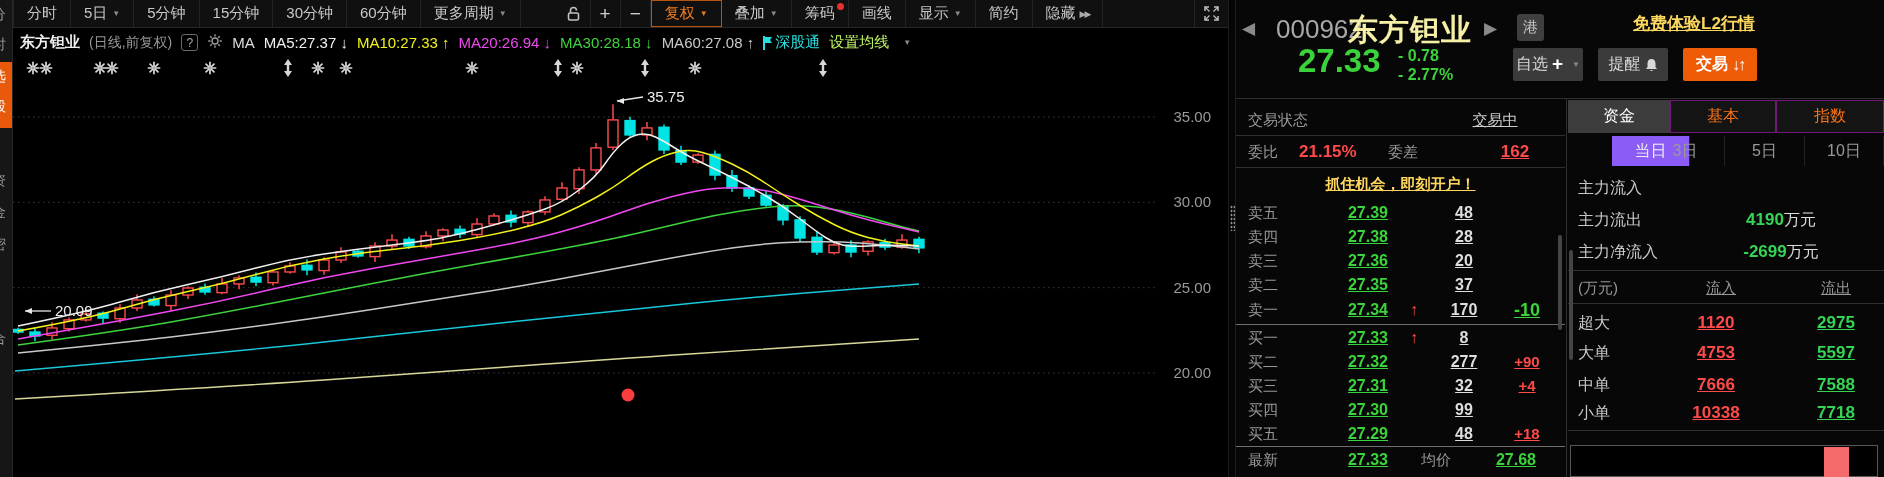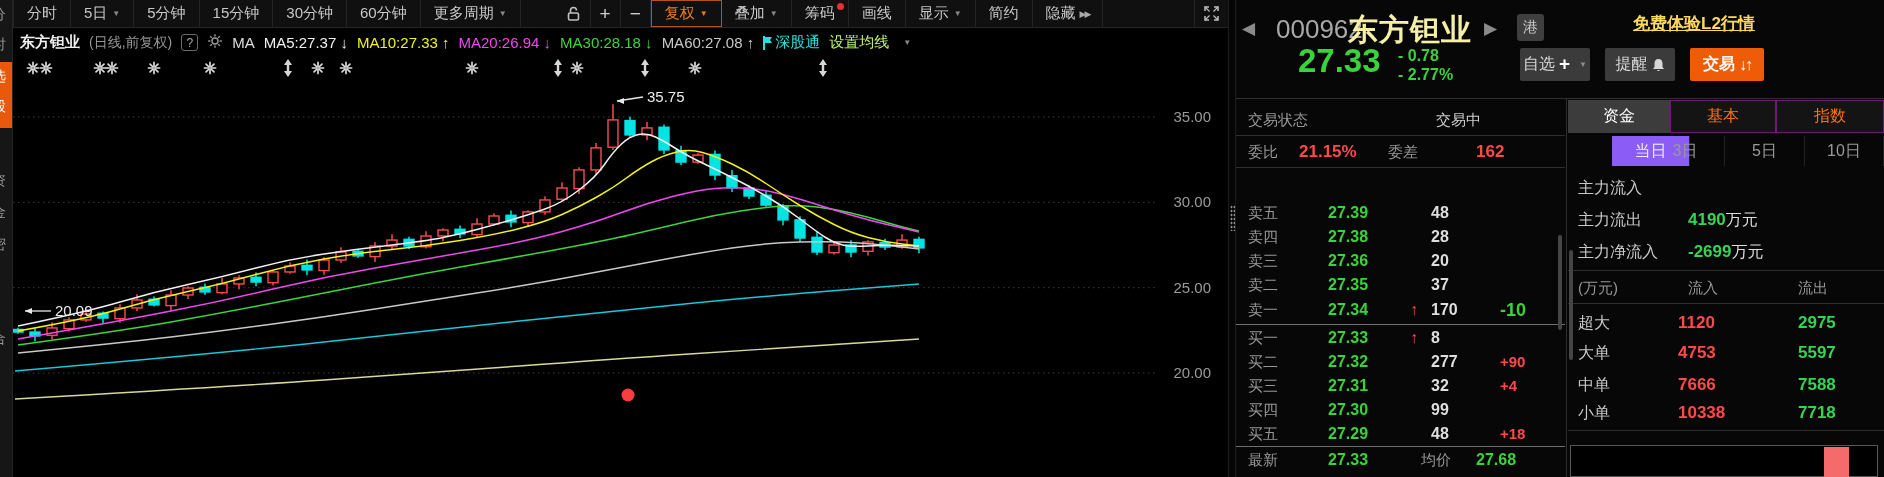--- a/index.html
+++ b/index.html
@@ -47,31 +47,31 @@
   .hline.bright{border-top:1px solid #6f6f6f;}
   .vline{position:absolute;width:0;border-left:1px solid #2e2e2e;}
 
   .nav-arrow{color:#8a8a8a;font-size:17px;cursor:pointer;}
   #stk-code{color:#a8a8a8;font-size:26px;}
   #stk-name{color:#f6f0a6;font-size:30px;font-weight:bold;letter-spacing:1px;}
   #hk-badge{width:27px;height:27px;background:#3f3f3f;border-radius:3px;color:#c8c8c8;font-size:15px;display:flex;align-items:center;justify-content:center;}
   #l2-link{color:#fbd75e;font-size:17px;font-weight:bold;text-decoration:underline;cursor:pointer;}
   #q-price{color:#3bd33b;font-size:33px;font-weight:bold;}
   .q-chg{color:#3bd33b;font-size:16px;font-weight:bold;line-height:19px;}
-  .hd-btn{position:absolute;height:33px;background:#3b3b3b;border-radius:2px;color:#d8d8d8;font-size:16px;display:flex;align-items:center;justify-content:center;gap:4px;cursor:pointer;margin-left:7px;}
+  .hd-btn{position:absolute;height:33px;background:#3b3b3b;border-radius:2px;color:#d8d8d8;font-size:16px;display:flex;align-items:center;justify-content:center;gap:4px;cursor:pointer;}
   .hd-btn.orange{background:#ef5c08;color:#fff;font-weight:bold;}
   .plus{color:#fff;font-size:19px;font-weight:bold;margin-top:-2px;}
   .updown-txt{letter-spacing:-2px;font-weight:bold;}
 
   .row-line{position:absolute;height:22px;line-height:22px;font-size:15px;}
   .lab{color:#979797;}
   .val-green{color:#3bd33b;font-weight:bold;font-size:16px;}
   .val-red{color:#ff4a4a;font-weight:bold;font-size:16px;}
   .val-white{color:#dedede;font-weight:bold;font-size:16px;}
-  .r{position:absolute;text-align:left;}
+  .r{position:absolute;text-align:center;text-decoration:underline;}
   .arrow-up-red{color:#ff4a4a;font-weight:bold;}
   #promo{color:#ffd75e;font-weight:bold;font-size:15px;text-decoration:underline;cursor:pointer;}
 
   .tab{position:absolute;height:33px;display:flex;align-items:center;justify-content:center;font-size:16px;color:#f97316;background:#141414;border:1px solid #701a75;cursor:pointer;}
   .tab.on{background:#3c3c3c;color:#fff;border:none;}
   .ptab{position:absolute;height:30px;display:flex;align-items:center;justify-content:center;font-size:16px;color:#999;cursor:pointer;border-right:1px solid #222;}
   .ptab.on{background:#8b5cf6;color:#eee;margin-left:44px;}
 
   .fd-lab{color:#c8c8c8;font-size:16px;}
   .fd-red{color:#ff4a4a;font-weight:bold;font-size:17px;}
@@ -562,20 +562,21 @@
     <div class="hline bright" style="left:0;top:324px;width:329px;"></div>
     <div class="hline bright" style="left:0;top:446px;width:329px;"></div>
     <div class="vline" style="left:330px;top:98px;height:379px;"></div>
 
     <span class="row-line lab" style="left:12px;top:109px;">交易状态</span>
     <span class="row-line r" style="left:200px;top:109px;width:118px;color:#ccc;">交易中</span>
     <span class="row-line lab" style="left:12px;top:141px;">委比</span>
     <span class="row-line val-red" style="left:63px;top:141px;font-size:17px;">21.15%</span>
     <span class="row-line lab" style="left:152px;top:141px;">委差</span>
     <span class="row-line r val-red" style="left:240px;top:141px;width:78px;font-size:17px;">162</span>
+    <div class="row-line" style="left:0;top:173px;width:329px;text-align:center;"><span id="promo">抓住机会，即刻开户！</span></div>
 
     <div id="order-rows">
         <div class="" style="position: absolute; left: 0px; top: 202px; width: 329px; height: 22px;">
           <span class="row-line lab" style="left: 12px; top: 0px;">卖五</span>
           <span class="row-line r val-green" style="left: 92px; top: 0px; width: 80px;">27.39</span>
           <span class="row-line r val-white" style="left: 195px; top: 0px; width: 66px;">48</span>
         </div>
         <div class="" style="position: absolute; left: 0px; top: 226px; width: 329px; height: 22px;">
           <span class="row-line lab" style="left: 12px; top: 0px;">卖四</span>
           <span class="row-line r val-green" style="left: 92px; top: 0px; width: 80px;">27.38</span>

